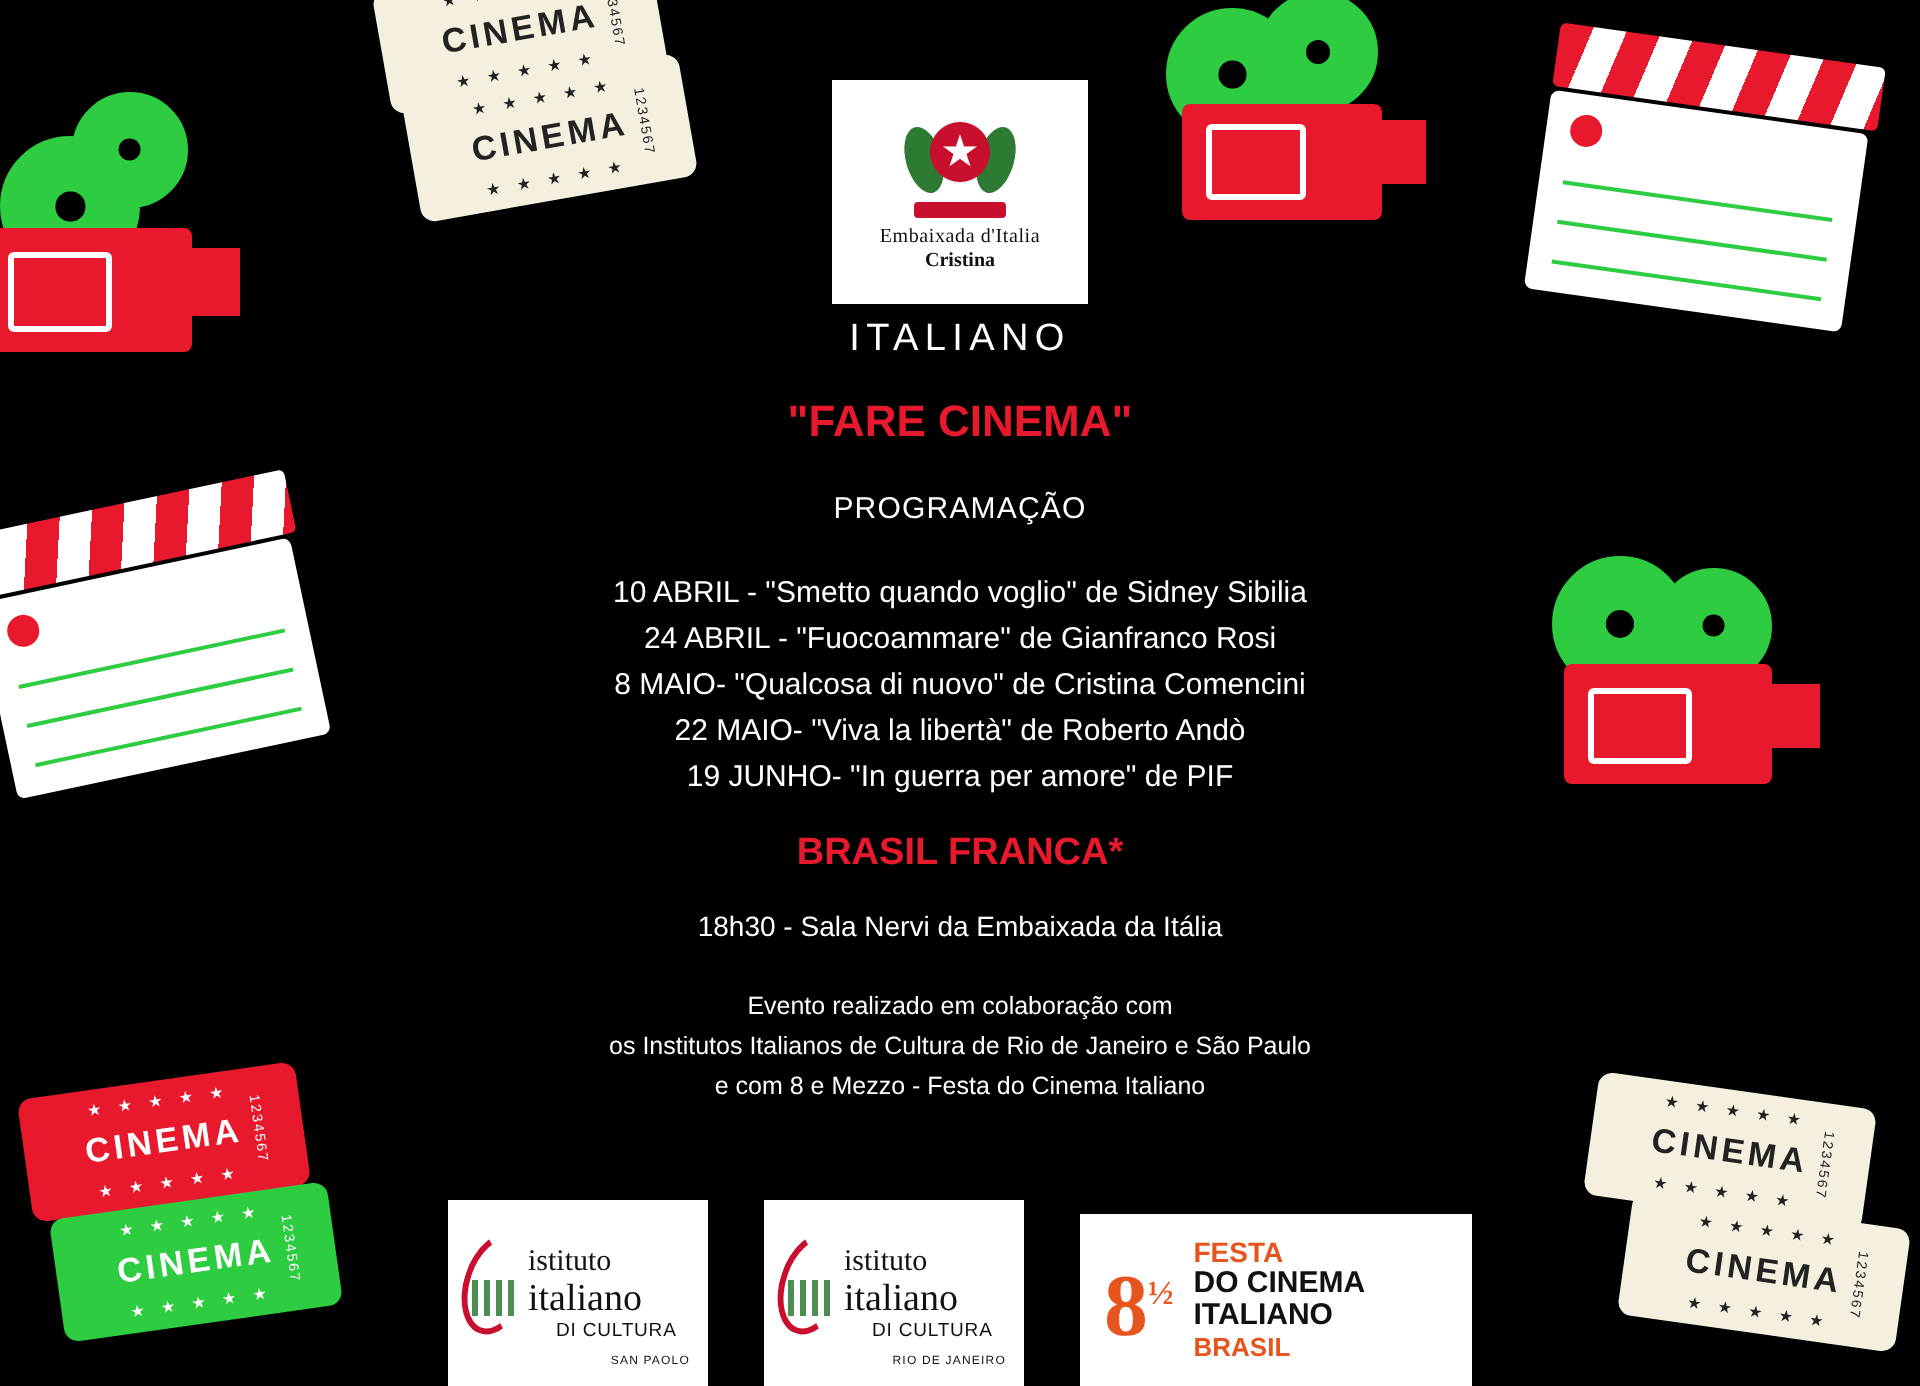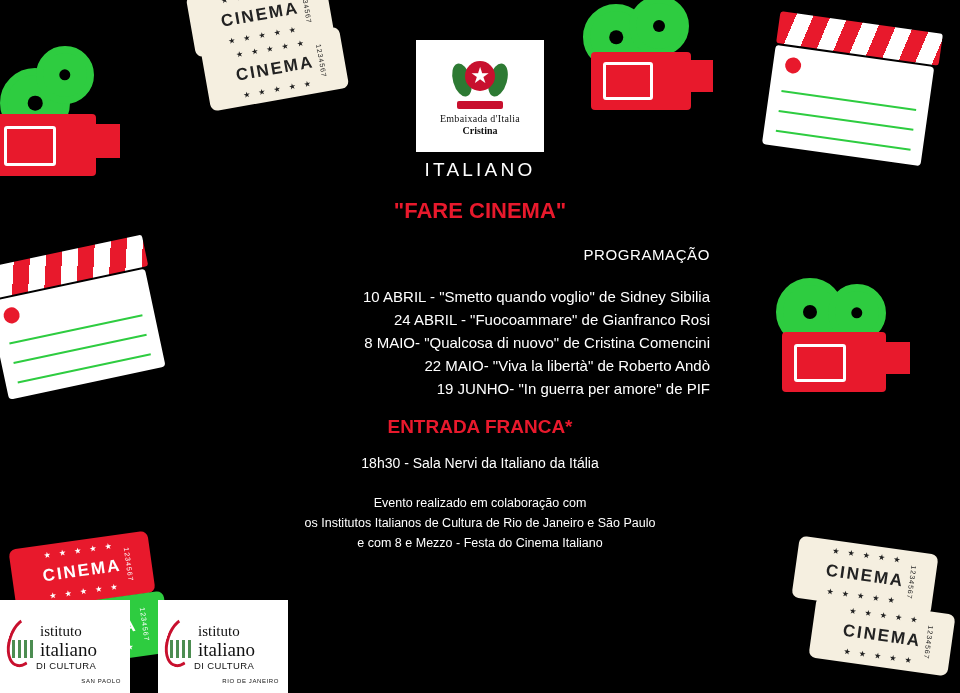--- a/index.html
+++ b/index.html
@@ -132,21 +132,21 @@
   }
   .headline2 {
     margin-top: 7px; font-size: 19px; letter-spacing: 3.2px; color: #fff;
     font-weight: 500;
   }
   .title {
     margin-top: 17px; font-size: 22px; font-weight: bold; color: #e8192c;
   }
 
   .program-block {
-    width: 460px; margin: 22px auto 0; text-align: right;
+    width: 460px; margin: 22px auto 0; text-align: center;
   }
   .program-label {
     font-size: 15px; letter-spacing: .6px; color: #fff; margin-bottom: 22px;
   }
   .film-line {
     font-size: 15px; color: #fff; line-height: 23px; white-space: nowrap;
   }
 
   .orig-lang {
     margin-top: 20px; font-size: 12px; color: #2ecc40;
@@ -160,21 +160,21 @@
   .note {
     margin-top: 11px; font-size: 14px; color: #fff;
   }
   .collab {
     margin-top: 22px; font-size: 12.5px; color: #fff; line-height: 20px;
   }
 
   
   .logos {
     position: absolute; bottom: 0; left: 0; right: 0;
-    display: flex; align-items: flex-end; gap: 28px;
+    display: flex; justify-content: center; align-items: flex-end; gap: 28px;
   }
   .logo-box {
     background: #fff; box-sizing: border-box; position: relative;
   }
   .logo-iic {
     width: 130px; height: 93px; padding: 12px 10px;
     display: flex; flex-direction: column; justify-content: center;
   }
   .logo-iic .grid {
     position: absolute; left: 12px; top: 40px;
@@ -192,21 +192,21 @@
   }
   .logo-iic .l1 {
     font-family: "Liberation Serif", serif; color: #111; font-size: 15px;
     margin-left: 30px; line-height: 17px;
   }
   .logo-iic .l2 {
     font-family: "Liberation Serif", serif; color: #111; font-size: 19px;
     margin-left: 30px; line-height: 20px;
   }
   .logo-iic .l3 {
-    color: #111; font-size: 9.5px; margin-left: 26px; letter-spacing: .4px;
+    color: #111; font-size: 9.5px; margin-left: 44px; letter-spacing: .4px;
   }
   .logo-iic .l4 {
     position: absolute; right: 9px; bottom: 9px;
     color: #111; font-size: 6px; letter-spacing: .6px;
   }
 
   .logo-festa {
     width: 196px; height: 86px; display: flex; align-items: center; gap: 10px;
     padding: 10px 12px;
   }
@@ -327,22 +327,22 @@
 
   <div class="program-block">
     <div class="program-label">PROGRAMAÇÃO</div>
     <div class="film-line">10 ABRIL - "Smetto quando voglio" de Sidney Sibilia</div>
     <div class="film-line">24 ABRIL - "Fuocoammare" de Gianfranco Rosi</div>
     <div class="film-line">8 MAIO- "Qualcosa di nuovo" de Cristina Comencini</div>
     <div class="film-line">22 MAIO- "Viva la libertà" de Roberto Andò</div>
     <div class="film-line">19 JUNHO- "In guerra per amore" de PIF</div>
   </div>
 
-  <div class="free-entry">ENTRADA FRANCA*</div>
-  <div class="venue">18h30 - Sala Nervi da Italiano da Itália</div>
+  <div class="free-entry">BRASIL FRANCA*</div>
+  <div class="venue">18h30 - Sala Nervi da Embaixada da Itália</div>
 
   <div class="collab">
     <div>Evento realizado em colaboração com</div>
     <div>os Institutos Italianos de Cultura de Rio de Janeiro e São Paulo</div>
     <div>e com 8 e Mezzo - Festa do Cinema Italiano</div>
   </div>
 </div>
 
 <div class="logos">
 
@@ -357,13 +357,22 @@
 
   <div class="logo-box logo-iic">
     <div class="arc"></div>
     <div class="grid"></div>
     <div class="l1">istituto</div>
     <div class="l2">italiano</div>
     <div class="l3">DI CULTURA</div>
     <div class="l4">RIO DE JANEIRO</div>
   </div>
 
+  <div class="logo-box logo-festa">
+    <div class="eight"><span>8</span><sup>½</sup></div>
+    <div class="txt">
+      <div class="f1">FESTA</div>
+      <div class="f2">DO CINEMA</div>
+      <div class="f3">ITALIANO</div>
+      <div class="f4">BRASIL</div>
+    </div>
+  </div>
 </div>
 
 </body></html>

